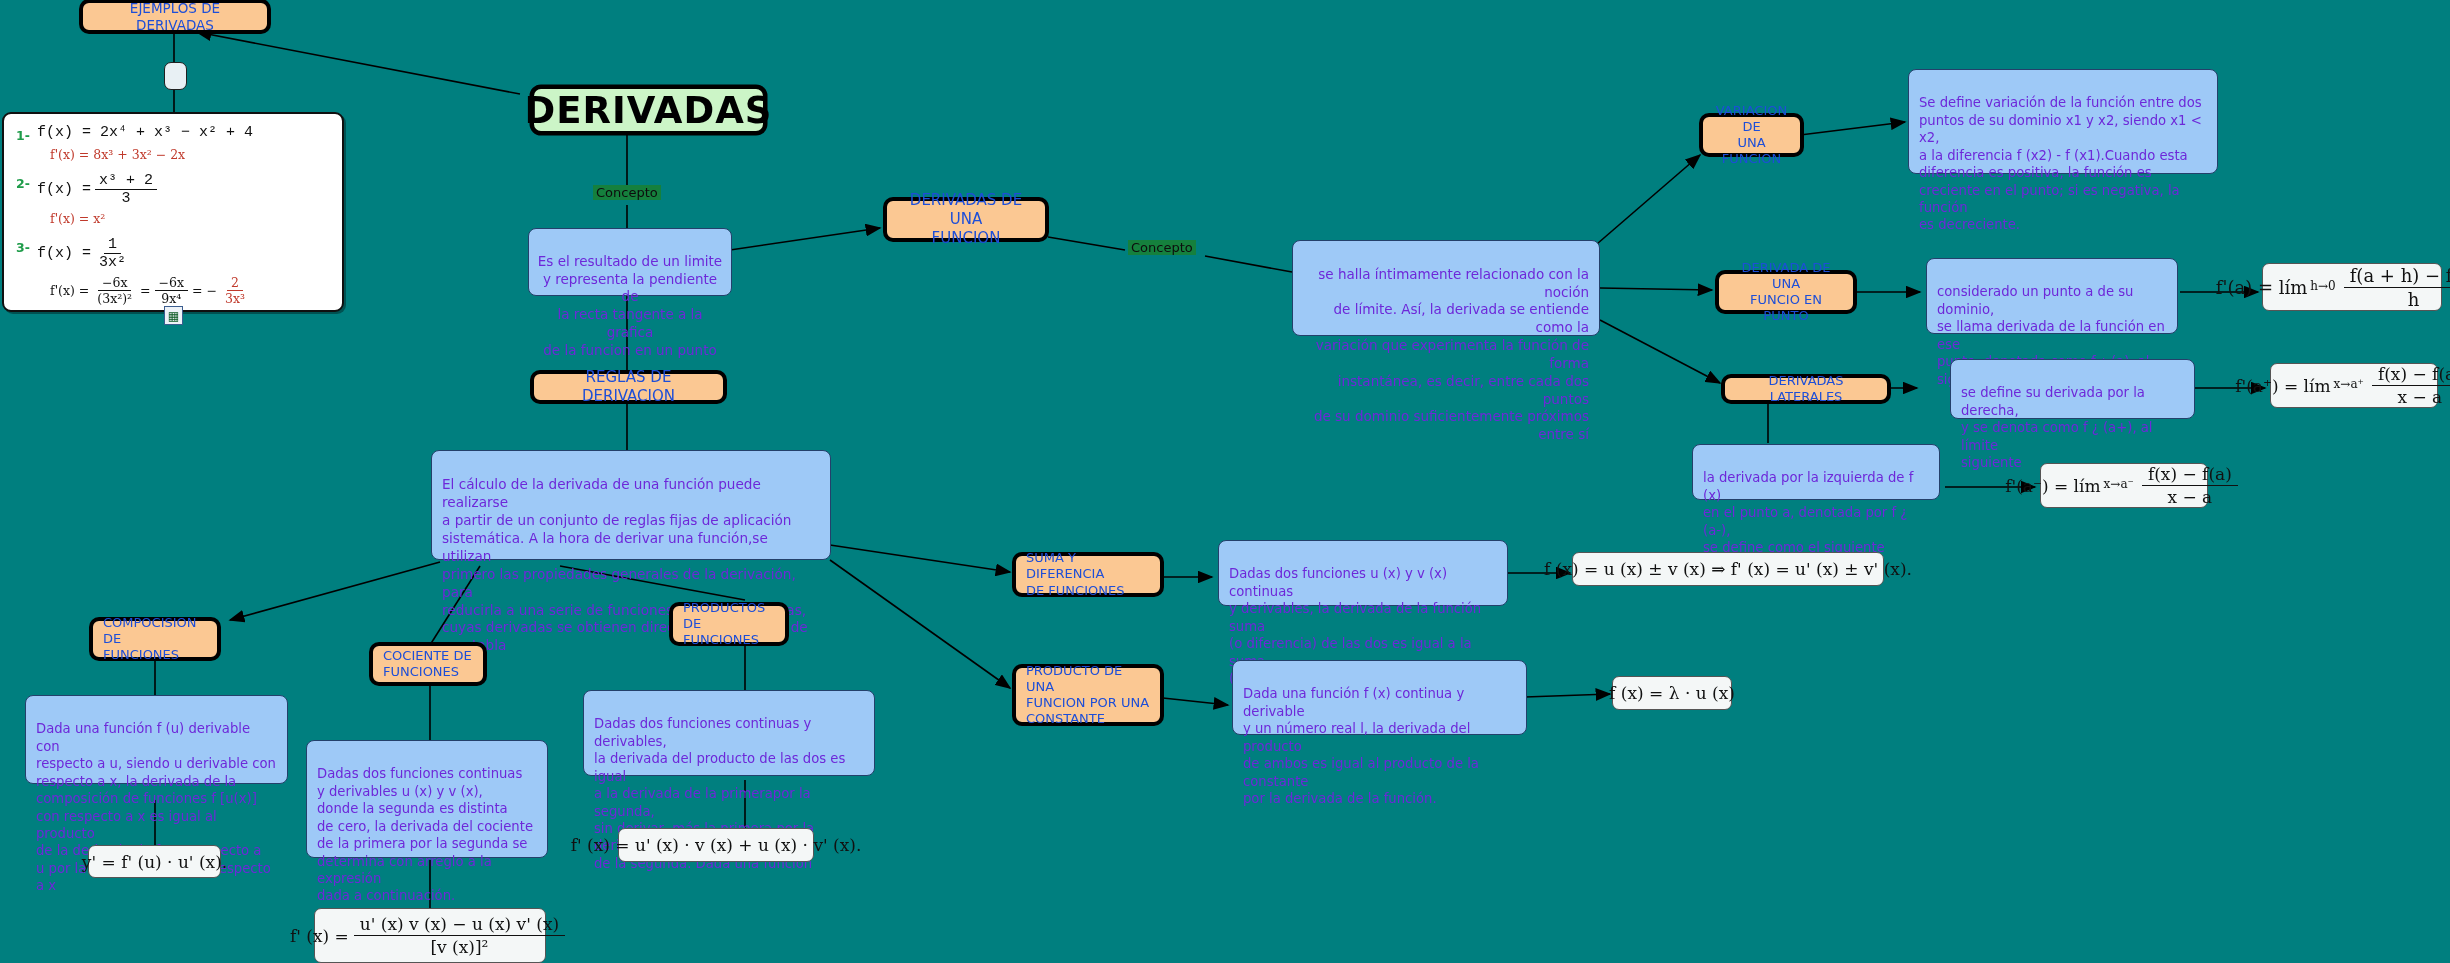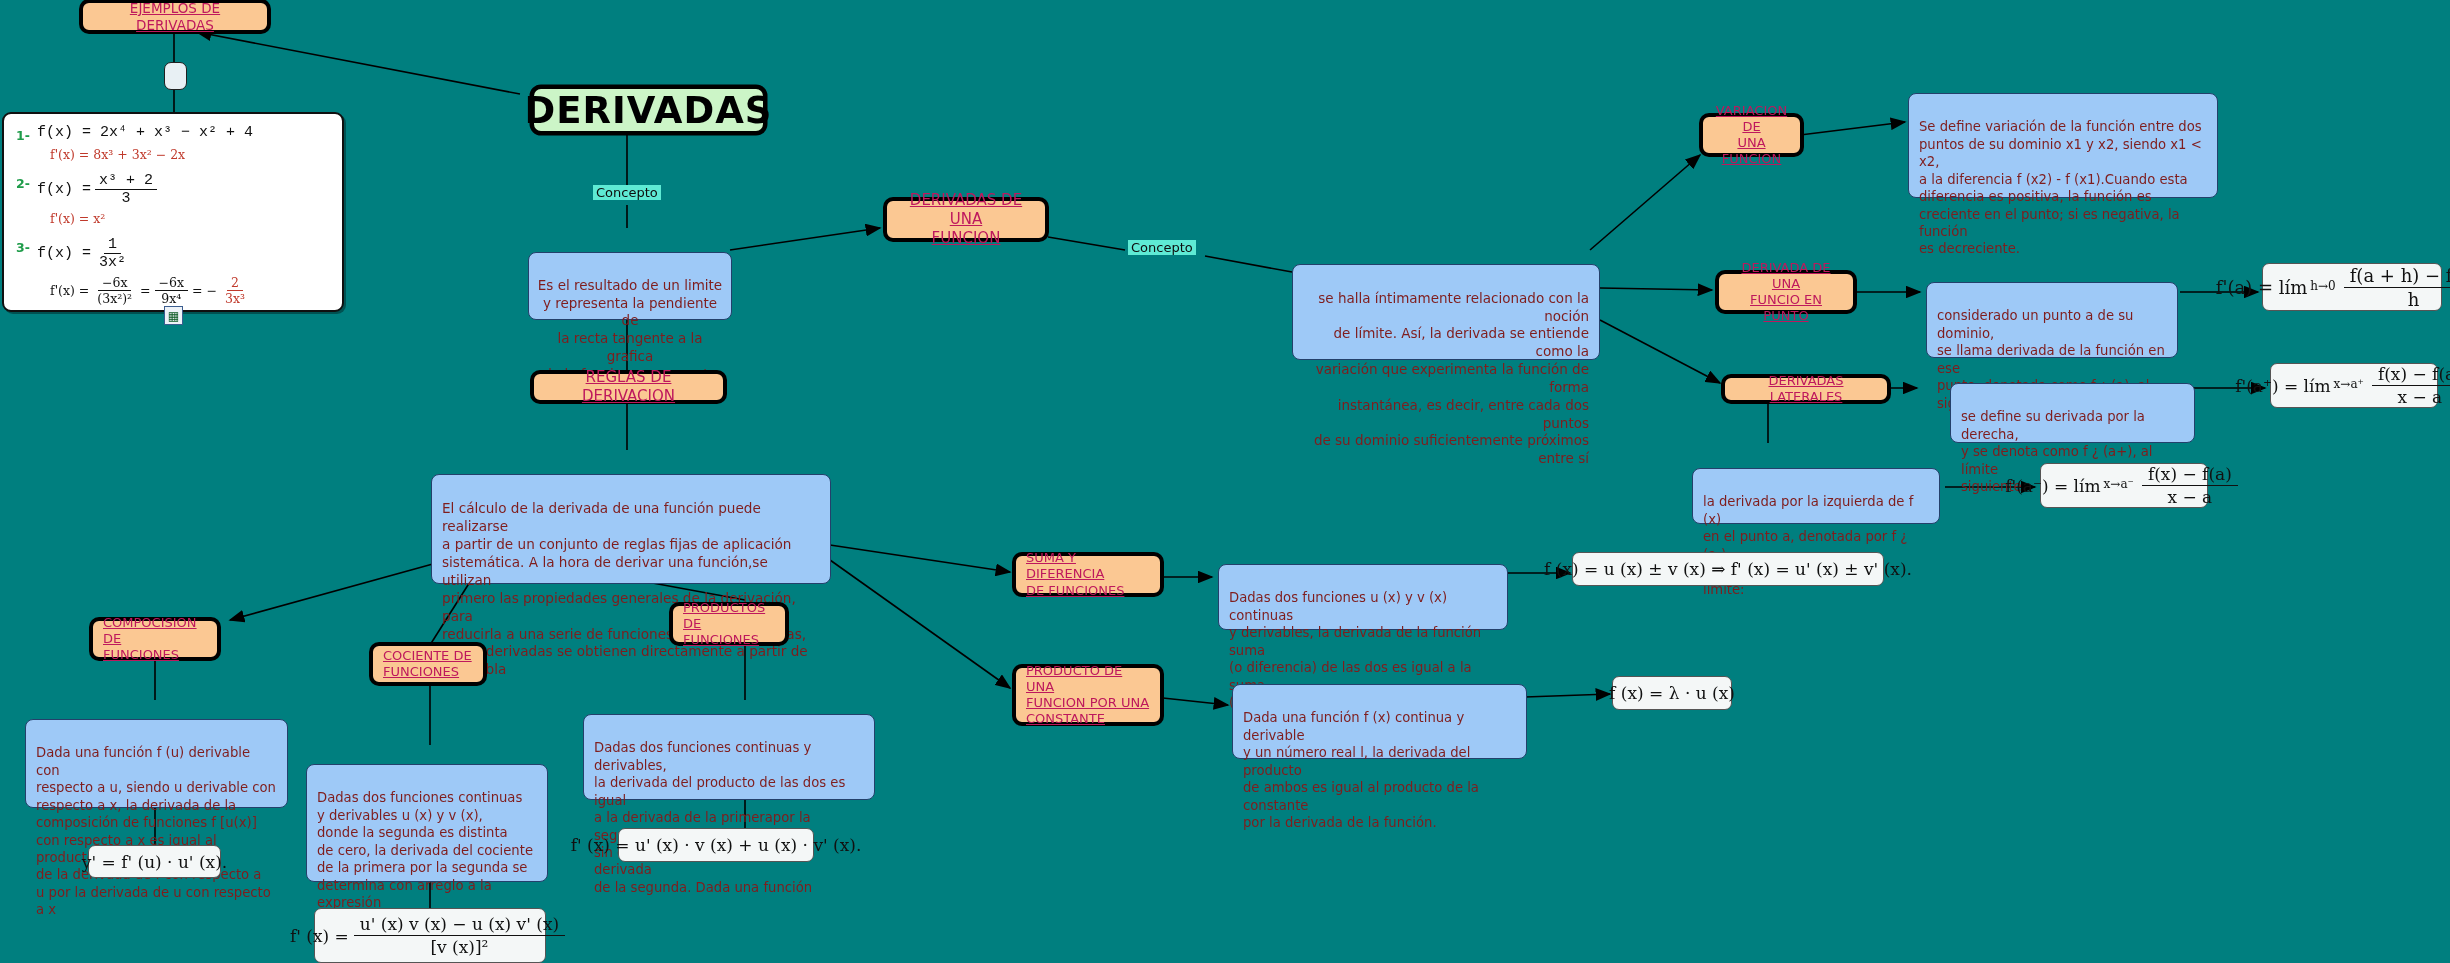--- a/index.html
+++ b/index.html
@@ -13,42 +13,40 @@
   #canvas{position:absolute;left:0;top:0;width:2450px;height:963px;}
   svg.edges{position:absolute;left:0;top:0;width:2450px;height:963px;pointer-events:none;}
 
   .node{position:absolute;box-sizing:border-box;}
 
   
   .topic{
     background:#fbc893;
     border:3px solid #000;
     border-radius:9px;
-    color:#be185d;
+    color:#1d4ed8;
     font-size:15px;
     line-height:1.25;
     padding:5px 10px;
     text-align:center;
     display:flex;align-items:center;justify-content:center;
     white-space:pre-line;
     box-shadow:0 0 0 1px #000;
-    text-decoration:underline;
   }
   
   .desc{
     background:#9ec9f7;
     border:1.5px solid #24406b;
     border-radius:8px;
-    color:#7f1d1d;
+    color:#6d28d9;
     font-size:14.5px;
     line-height:1.32;
     padding:7px 10px;
     text-align:left;
     white-space:pre-line;
-    margin-top:24px;
   }
   
   .formula{
     background:#f4f7f7;
     border:1.5px solid #555;
     border-radius:7px;
     color:#111;
     font-family:"DejaVu Serif", serif;
     font-size:21px;
     display:flex;align-items:center;justify-content:center;
@@ -100,21 +98,21 @@
     display:flex;align-items:center;justify-content:center;
     font-size:12px;color:#0a5a22;line-height:1;
   }
   
   #pill{
     position:absolute;
     background:#e8f0f4;border:1.5px solid #202020;border-radius:7px;
   }
   .edge-label{
     position:absolute;font-size:13px;color:#0d0d0d;
-    background:#5eead4;padding:0 3px;white-space:nowrap;
+    background:#15803d;padding:0 3px;white-space:nowrap;
   }
 </style>
 </head>
 <body>
 
 <div id="canvas">
 
   <svg class="edges" viewBox="0 0 2450 963">
     <defs>
       <marker id="arrow" markerWidth="10" markerHeight="8" refX="9" refY="4" orient="auto">

